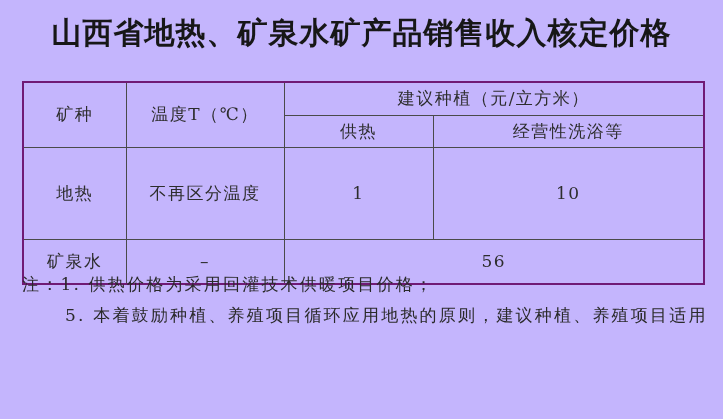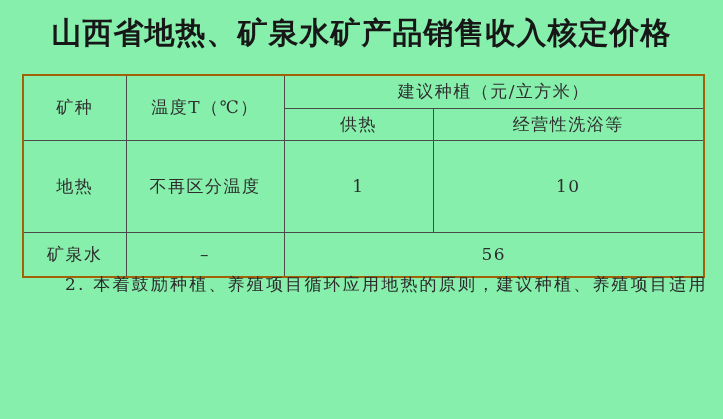--- a/index.html
+++ b/index.html
@@ -5,41 +5,41 @@
   * { margin: 0; padding: 0; box-sizing: border-box; }
   html, body {
     width: 723px; height: 419px;
     background: #ffffff;
     font-family: "DejaVu Serif", "Liberation Serif", serif;
     overflow: hidden;
   }
   .page {
     position: relative;
     width: 723px; height: 419px;
-    background: #86efac;
+    background: #c4b5fd;
     color: #262626;
   }
   .doc-title {
     position: absolute;
     top: 13px; left: 0;
     width: 723px;
     text-align: center;
     font-size: 30px;
     font-weight: bold;
     letter-spacing: 1px;
     color: #171717;
     white-space: nowrap;
   }
   table.price-table {
     position: absolute;
-    left: 22px; top: 74px;
+    left: 22px; top: 81px;
     width: 681px;
     border-collapse: collapse;
     table-layout: fixed;
-    border: 2px solid #a16207;
+    border: 2px solid #701a75;
     font-size: 17px;
     color: #2d2d2d;
   }
   .price-table td, .price-table th {
     border: 1px solid #4a4a4a;
     text-align: center;
     vertical-align: middle;
     font-weight: normal;
     letter-spacing: 1.5px;
     padding: 0;
@@ -96,16 +96,17 @@
       </tr>
       <tr class="row-h4">
         <td>矿泉水</td>
         <td>–</td>
         <td colspan="2">56</td>
       </tr>
     </tbody>
   </table>
 
   <div class="notes">
-    <div class="note-line indent-num">2. 本着鼓励种植、养殖项目循环应用地热的原则，建议种植、养殖项目适用</div>
+    <div class="note-line">注：1. 供热价格为采用回灌技术供暖项目价格；</div>
+    <div class="note-line indent-num">5. 本着鼓励种植、养殖项目循环应用地热的原则，建议种植、养殖项目适用</div>
   </div>
 
 </div>
 
 </body></html>

